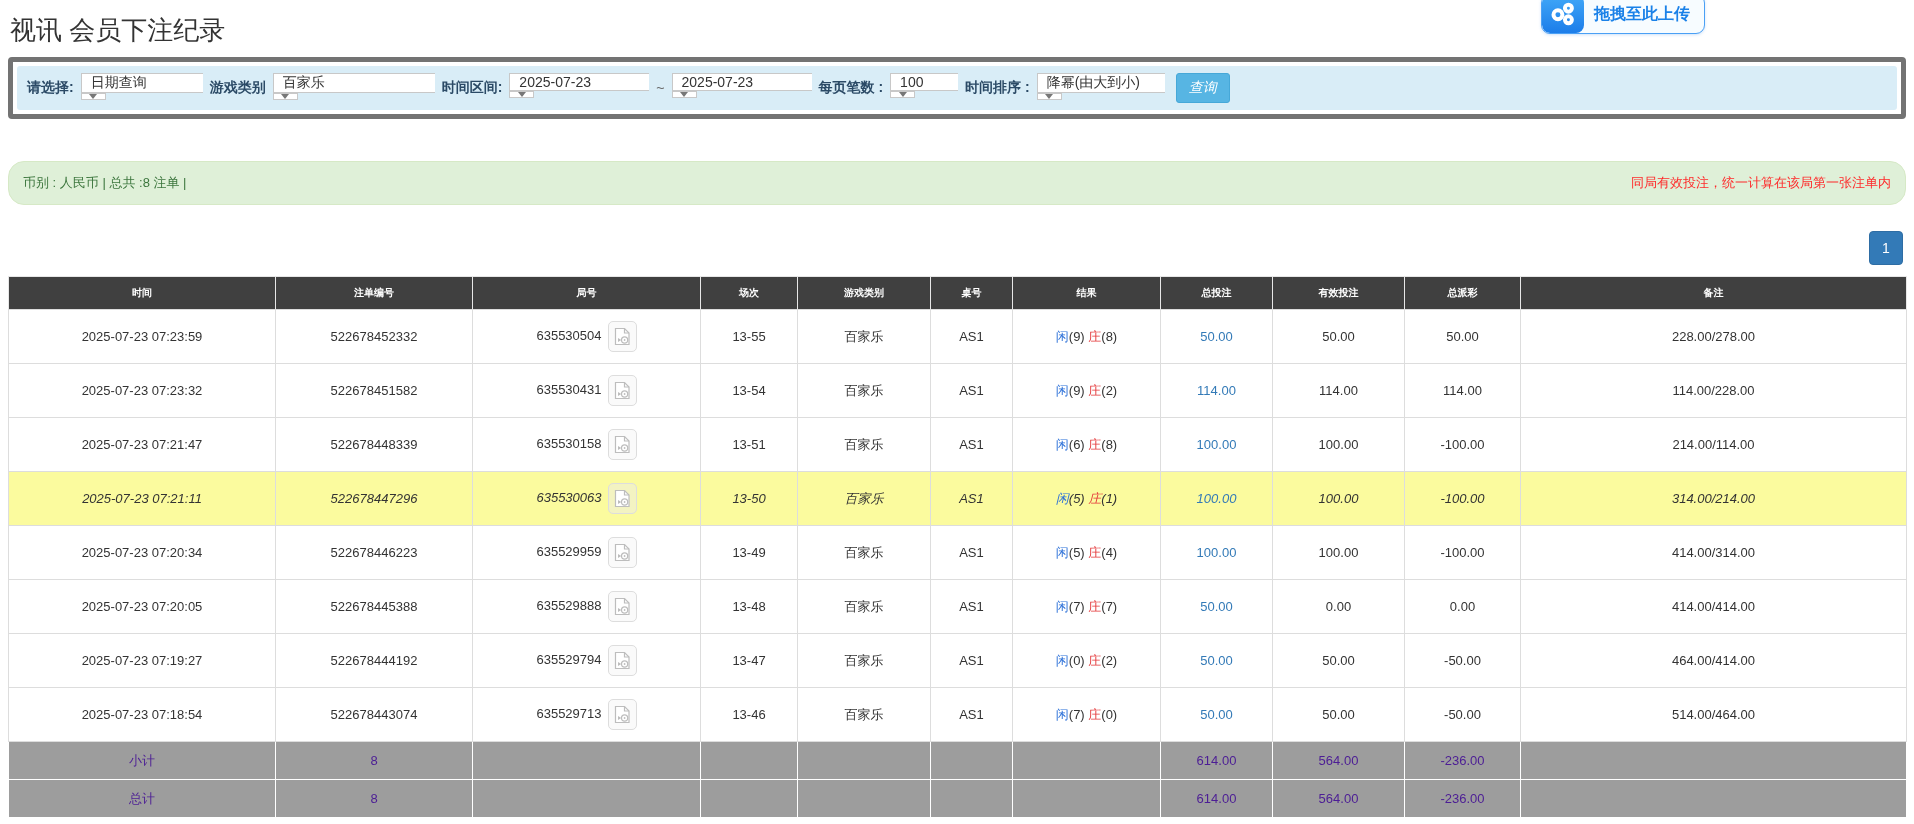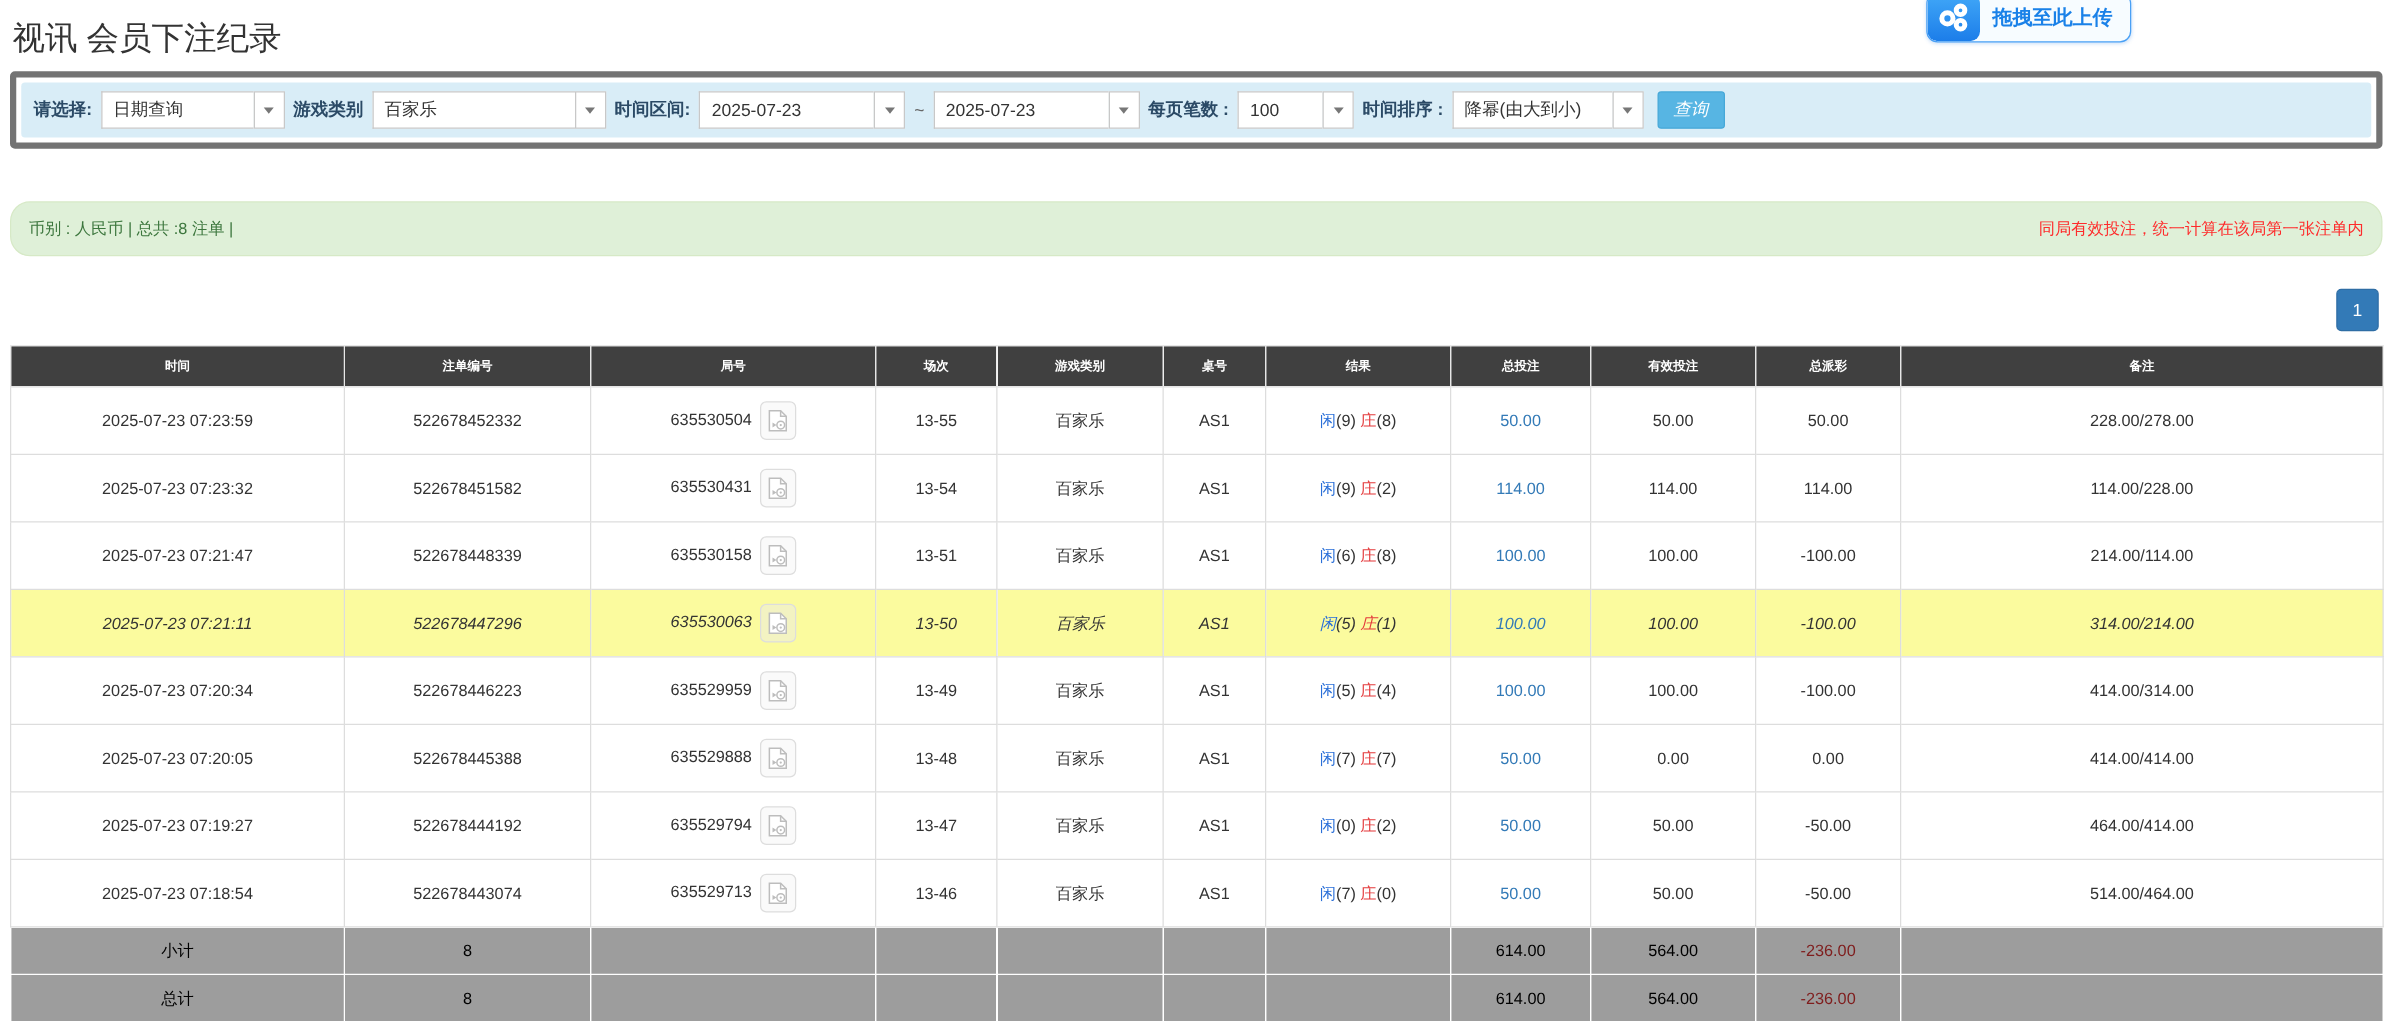--- a/index.html
+++ b/index.html
@@ -24,21 +24,21 @@
   }
   .upload-label { color:#1a81e8; font-weight:700; font-size:16px; padding:0 14px 0 10px; }
 
   
   .filter-panel { border:5px solid #737373; border-radius:4px; background:#fff; padding:4px; margin-top:2px; }
   .filter-bar {
     background:#d9edf7; border-radius:3px; padding:7px 10px;
     display:flex; align-items:center; gap:7px; font-size:14px;
   }
   .f-label { font-weight:700; color:#2b4a66; white-space:nowrap; }
-  .combo { display:flex; height:30px; }
+  .combo { display:flex; height:30px;flex-direction:column; }
   .combo-text {
     background:#fff; border:1px solid #c8c8c8; border-right:none;
     display:flex; align-items:center; padding:0 9px; font-size:14px; color:#333;
   }
   .combo-btn {
     width:25px; background:#fff; border:1px solid #c8c8c8;
     display:flex; align-items:center; justify-content:center; cursor:pointer;
   }
   .caret { width:0; height:0; border-left:4px solid transparent; border-right:4px solid transparent; border-top:5px solid #777; }
   .tilde { color:#666; }
@@ -71,23 +71,23 @@
     background:#404040; color:#fff; font-weight:700; font-size:10px; height:33px;
     border-color:#e7e7e7; border-bottom-color:#ddd;
   }
   table.bets td { height:54px; background:#fff; color:#333; }
   tr.highlight td { background:#fbfb9e;font-style:italic; }
   .res-player { color:#2a6fd8; }
   .res-banker { color:#e43a3c; }
   a.bet-link { color:#337ab7; text-decoration:none; cursor:pointer; }
   .neg { color:#f00; }
   tr.summary td {
-    background:#9d9d9d; color:#000000; height:38px; border:1px solid #fff; font-size:13px;
-  }
-  tr.summary td.neg { color:#7f1d1d; }
+    background:#9d9d9d; color:#4c1d95; height:38px; border:1px solid #fff; font-size:13px;
+  }
+  tr.summary td.neg { color:#4c1d95; }
   .video-btn {
     display:inline-flex; align-items:center; justify-content:center;
     width:29px; height:31px; margin-left:6px; vertical-align:middle;
     background:#fafafa; border:1px solid #ddd; border-radius:5px; cursor:pointer;
   }
   tr.highlight .video-btn { background:#f3f3c2; border-color:#ddd; }
 </style>
 </head>
 <body>
 

